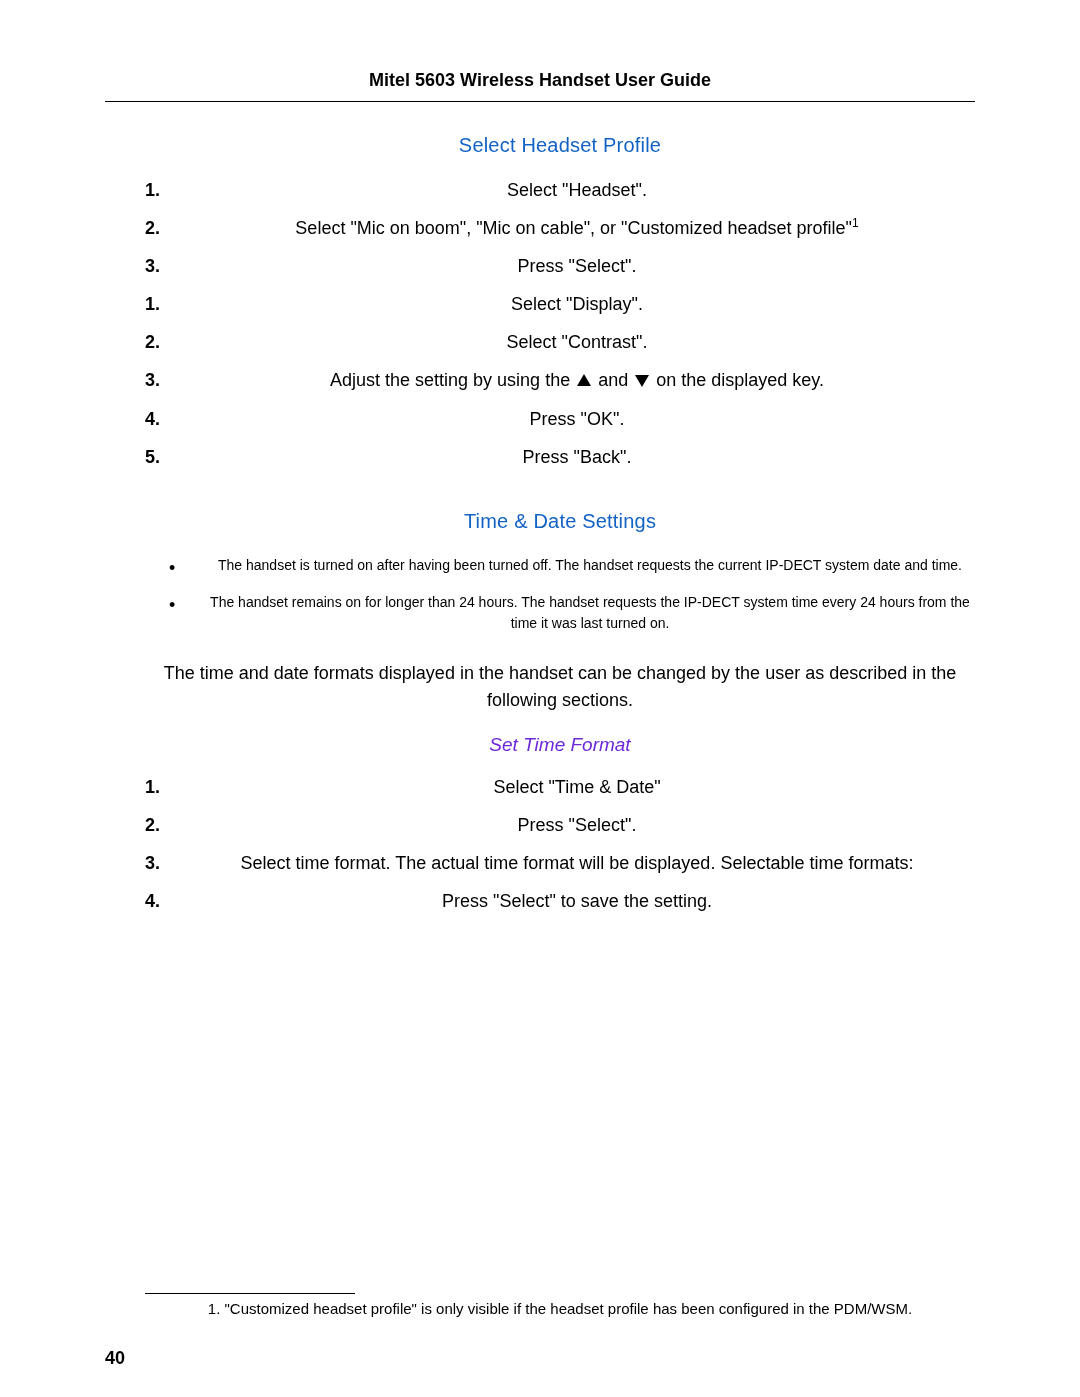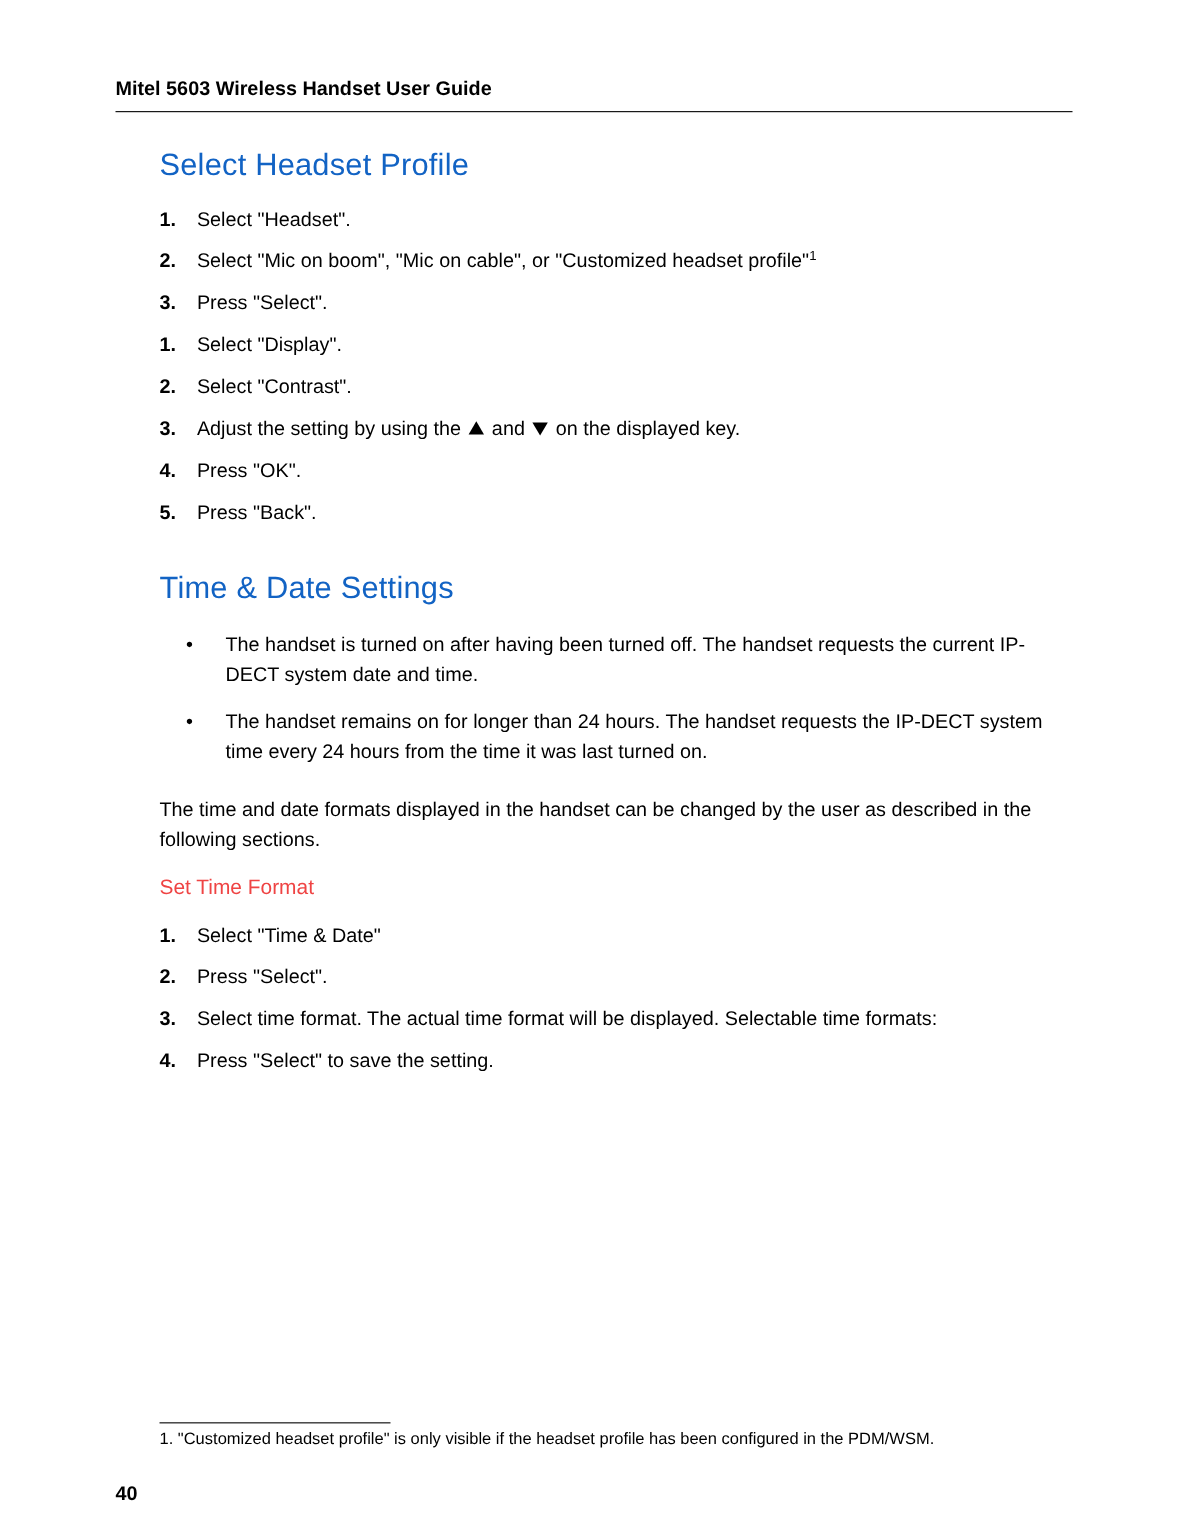--- a/index.html
+++ b/index.html
@@ -8,46 +8,48 @@
     background: #fff;
     font-family: Arial, Helvetica, sans-serif;
     color: #000;
   }
   .page {
     width: 1080px;
     height: 1397px;
     position: relative;
     box-sizing: border-box;
     padding: 70px 105px 68px 105px;
+    text-align: center;
   }
   .header-title {
     font-weight: bold;
     font-size: 18px;
   }
   .rule {
     border: none;
     border-top: 1.5px solid #000;
     margin: 10px 0 0 0;
   }
   .content {
     margin-left: 40px;
     margin-top: 32px;
   }
   .h-blue {
     color: #1263c4;
-    font-size: 28px;
+    font-size: 20px;
     font-weight: normal;
     margin: 0 0 14px 0;
     letter-spacing: 0.2px;
   }
   .h-blue.spaced {
     margin-top: 34px;
   }
   .h-orange {
-    color: #ef4444;
+    color: #6d28d9;
+    font-style: italic;
     font-size: 19px;
     font-weight: normal;
     margin: 20px 0 12px 0;
   }
   ol.num {
     list-style: none;
     padding: 0;
     margin: 0;
     counter-reset: item;
   }
@@ -69,21 +71,21 @@
     font-size: 18px;
     line-height: 1.5;
     margin: 18px 0;
   }
   ul.bul {
     list-style: none;
     padding: 0;
     margin: 0 0 0 0;
   }
   ul.bul > li {
-    font-size: 18px;
+    font-size: 14px;
     line-height: 1.5;
     padding: 8px 0 8px 60px;
     position: relative;
   }
   ul.bul > li::before {
     content: "•";
     position: absolute;
     left: 24px;
     top: 8px;
     font-size: 18px;

